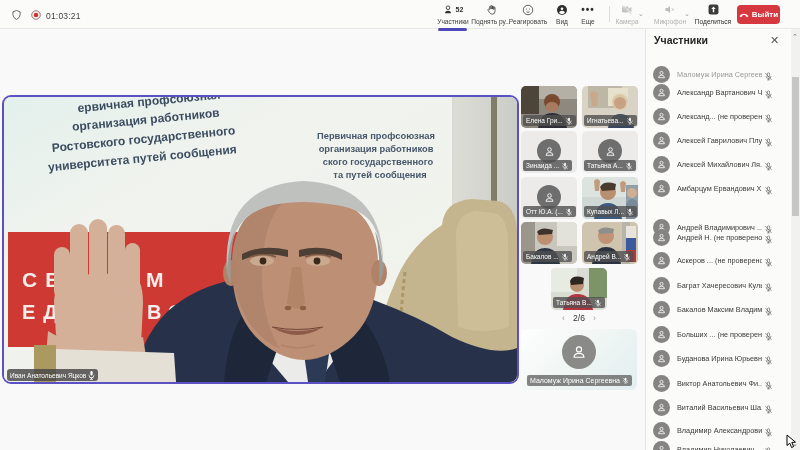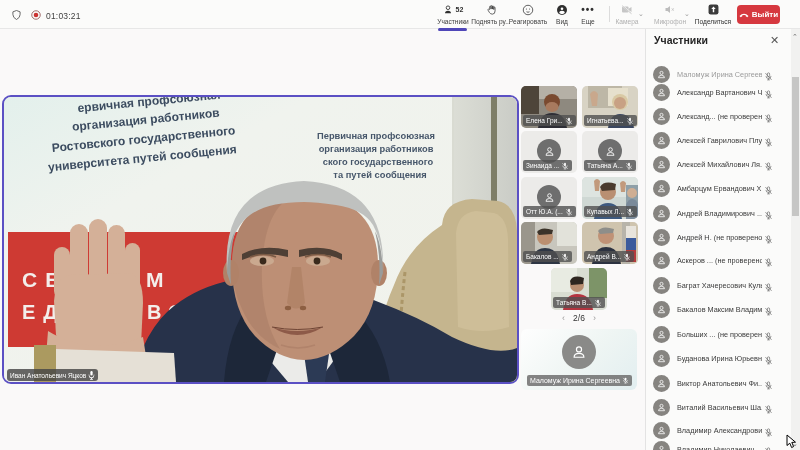--- a/index.html
+++ b/index.html
@@ -504,21 +504,21 @@
             </svg>
           </div>
           <div class="pname">Амбарцум Ервандович Х...</div>
           <div class="pmic"><svg width="9" height="11" viewBox="0 0 16 16" fill="none" stroke="#5a5a5a" stroke-width="1.1">
               <rect x="6" y="1.5" width="4" height="7" rx="2"></rect>
               <path d="M3.5 7 Q3.5 11.5 8 11.5 Q12.5 11.5 12.5 7"></path>
               <path d="M8 11.5 L8 14 M5.5 14 L10.5 14"></path>
               <path d="M2.5 2 L13.5 14"></path>
             </svg></div>
         </div>
-<div class="prow" style="top:173px;">
+<div class="prow" style="top:187px;">
           <div class="pav">
             <svg width="11" height="11" viewBox="0 0 24 24" fill="none" stroke="#fff" stroke-width="1.7">
               <circle cx="12" cy="8.5" r="3.4"></circle>
               <path d="M5.5 19 Q5.5 13.8 12 13.8 Q18.5 13.8 18.5 19 Z"></path>
             </svg>
           </div>
           <div class="pname">Андрей Владимирович ...</div>
           <div class="pmic"><svg width="9" height="11" viewBox="0 0 16 16" fill="none" stroke="#5a5a5a" stroke-width="1.1">
               <rect x="6" y="1.5" width="4" height="7" rx="2"></rect>
               <path d="M3.5 7 Q3.5 11.5 8 11.5 Q12.5 11.5 12.5 7"></path>

